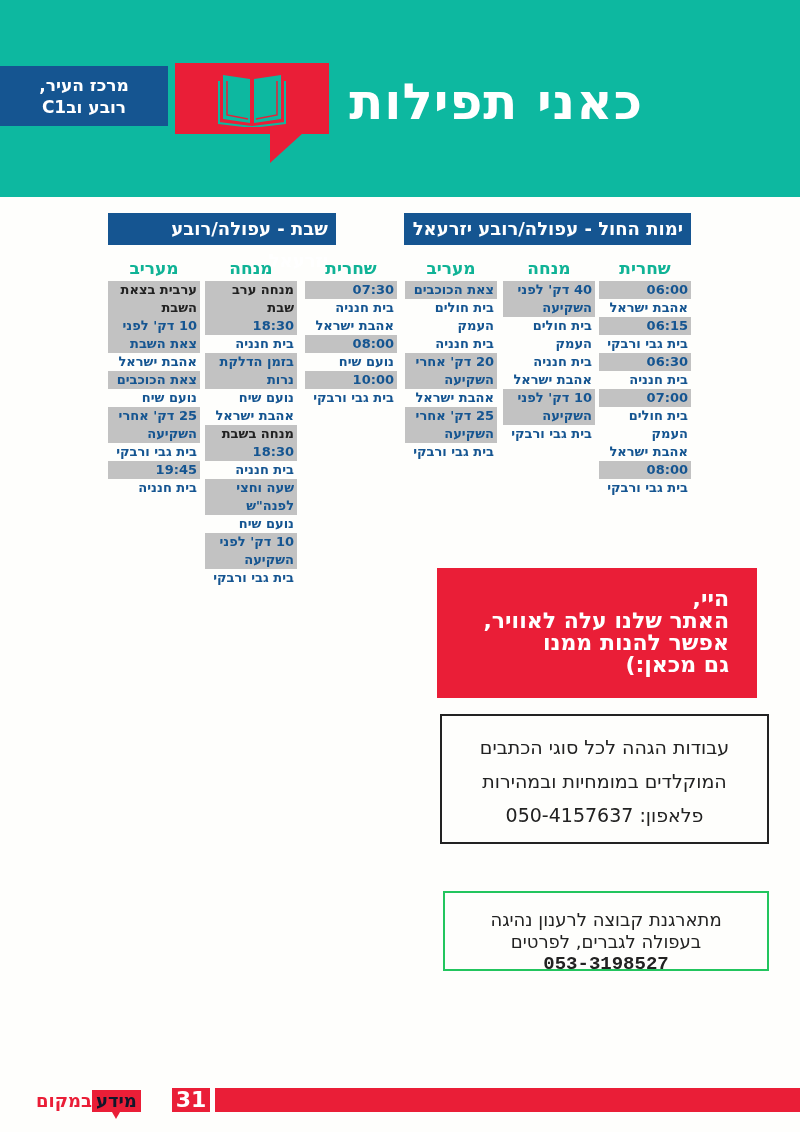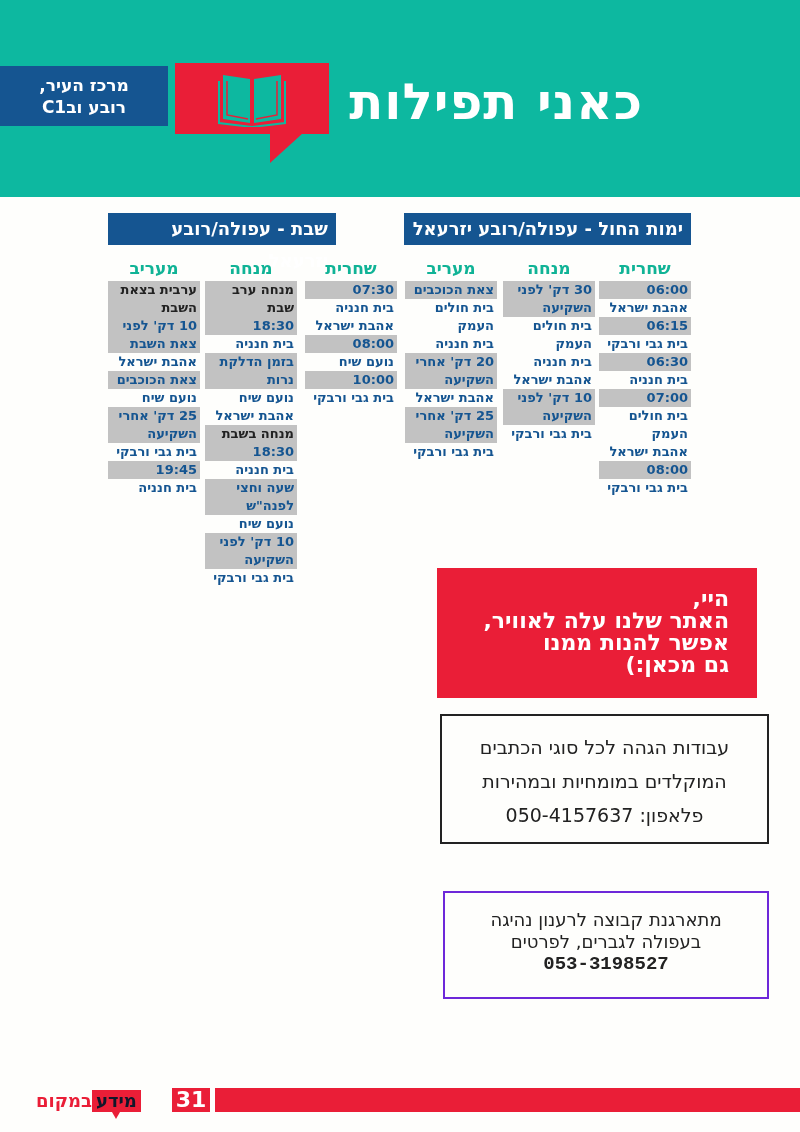--- a/index.html
+++ b/index.html
@@ -61,22 +61,22 @@
       font-size: 22px; line-height: 22px; text-align: right;
       padding: 20px 28px 0 0; box-sizing: border-box;
     }
     .ad1 {
       position: absolute; left: 440px; top: 714px; width: 329px; height: 130px;
       border: 2px solid #222; box-sizing: border-box;
       font-size: 19px; line-height: 34px; color: #222; text-align: center;
       padding-top: 14px;
     }
     .ad2 {
-      position: absolute; left: 443px; top: 891px; width: 326px; height: 108px;
-      border: 2px solid #6d28d9; box-sizing: border-box;
+      position: absolute; left: 443px; top: 891px; width: 326px; height: 80px;
+      border: 2px solid #22c55e; box-sizing: border-box;
       font-size: 18px; line-height: 22px; color: #222; text-align: center;
       padding-top: 16px;
     }
     .ad2 .phone { font-weight: bold; font-size: 19px; font-family: Liberation Mono, monospace; }
 
     .footer-bar {
       position: absolute; left: 215px; top: 1088px; width: 585px; height: 24px;
       background: #ea1e37;
     }
     .page-num {
@@ -134,21 +134,21 @@
     <div class="cell">בית חנניה</div>
     <div class="cell hl">07:00</div>
     <div class="cell">בית חולים</div>
     <div class="cell">העמק</div>
     <div class="cell">אהבת ישראל</div>
     <div class="cell hl">08:00</div>
     <div class="cell">בית גבי ורבקי</div>
   </div>
 <div class="col" id="wd1" style="left:503px;">
     <div class="col-title">מנחה</div>
-    <div class="cell hl">30 דק' לפני</div>
+    <div class="cell hl">40 דק' לפני</div>
     <div class="cell hl">השקיעה</div>
     <div class="cell">בית חולים</div>
     <div class="cell">העמק</div>
     <div class="cell">בית חנניה</div>
     <div class="cell">אהבת ישראל</div>
     <div class="cell hl">10 דק' לפני</div>
     <div class="cell hl">השקיעה</div>
     <div class="cell">בית גבי ורבקי</div>
   </div>
 <div class="col" id="wd2" style="left:405px;">

